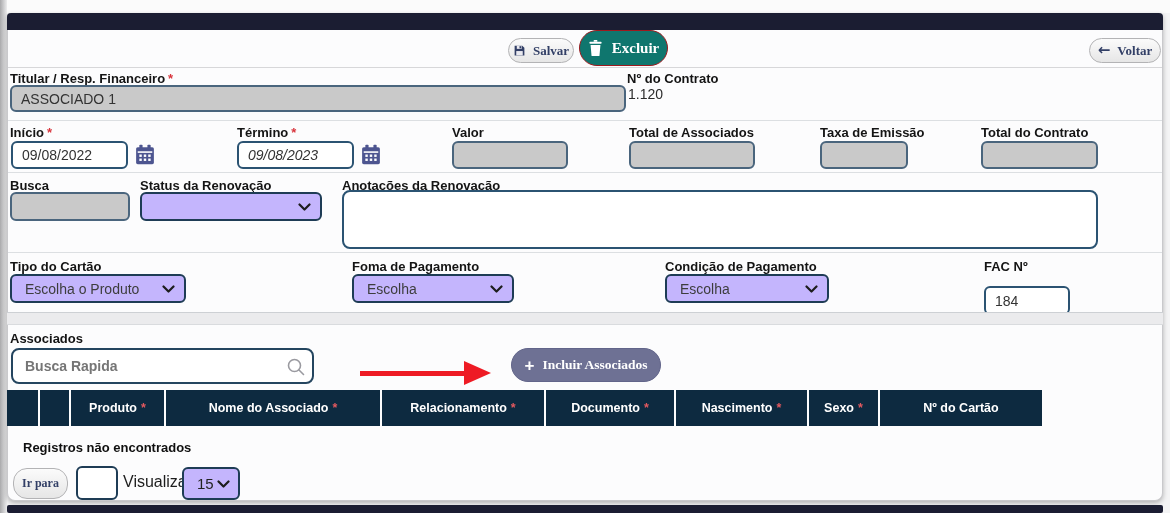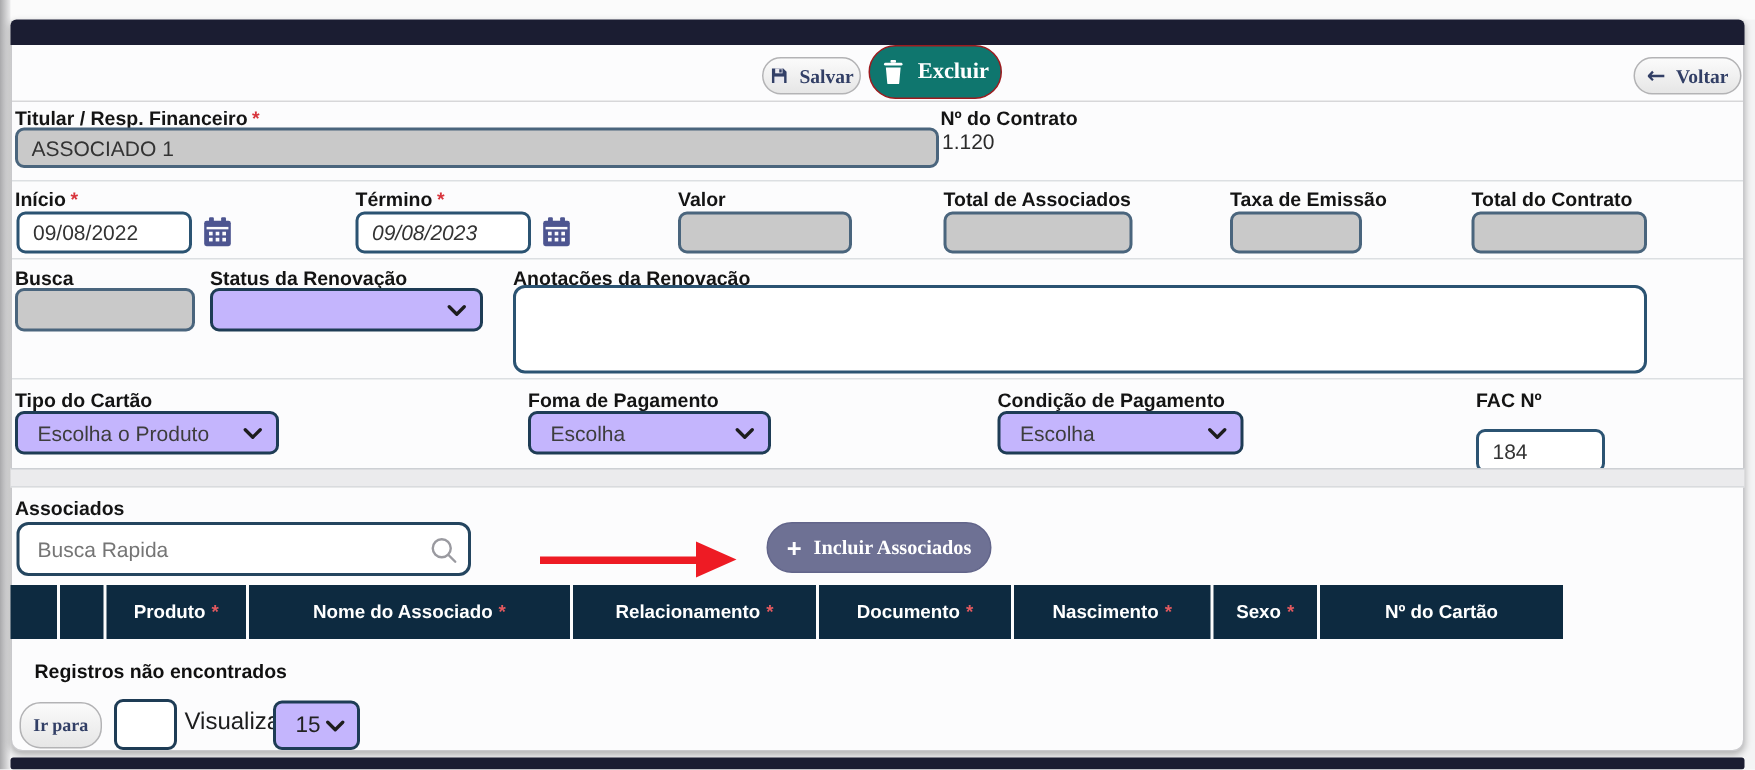--- a/index.html
+++ b/index.html
@@ -147,21 +147,21 @@
   <span>Escolha</span>
   <svg width="13" height="8" viewBox="0 0 13 8">
       <path d="M1.5 1.5l5 5 5-5" stroke="#1d1d1d" stroke-width="2.2" fill="none" stroke-linecap="round" stroke-linejoin="round"></path>
     </svg>
 </div>
 <div class="abs lbl" style="left:984px;top:259px">FAC Nº</div>
 <input class="abs inp" style="left: 984px; top: 274px; width: 86px; height: 29px; border-width: 2px; margin-top: 12px;" value="184">
 <div class="abs band"></div>
 
 <div class="abs lbl" style="left:10px;top:331px">Associados</div>
-<input class="abs search" style="left: 11px; top: 348px; width: 303px; height: 36px;" placeholder="Busca Rapida">
+<input class="abs search" style="left: 11px; top: 348px; width: 303px; height: 36px; font-weight: bold;" placeholder="Busca Rapida">
 <svg class="abs" style="left:286px;top:357px" width="20" height="20" viewBox="0 0 20 20">
     <circle cx="8.5" cy="8.5" r="6" stroke="#9a9aa0" stroke-width="1.6" fill="none"></circle>
     <line x1="13" y1="13" x2="17.5" y2="17.5" stroke="#9a9aa0" stroke-width="1.6" stroke-linecap="round"></line>
   </svg>
 
 <div class="abs arrow-tail" style="left:360px;top:371px;width:106px;height:5px"></div>
 <div class="abs arrow-head" style="left:464px;top:361px"></div>
 
 <button class="abs slatebtn" style="left:511px;top:348px;width:150px;height:34px">
   <span class="plus">+</span>

